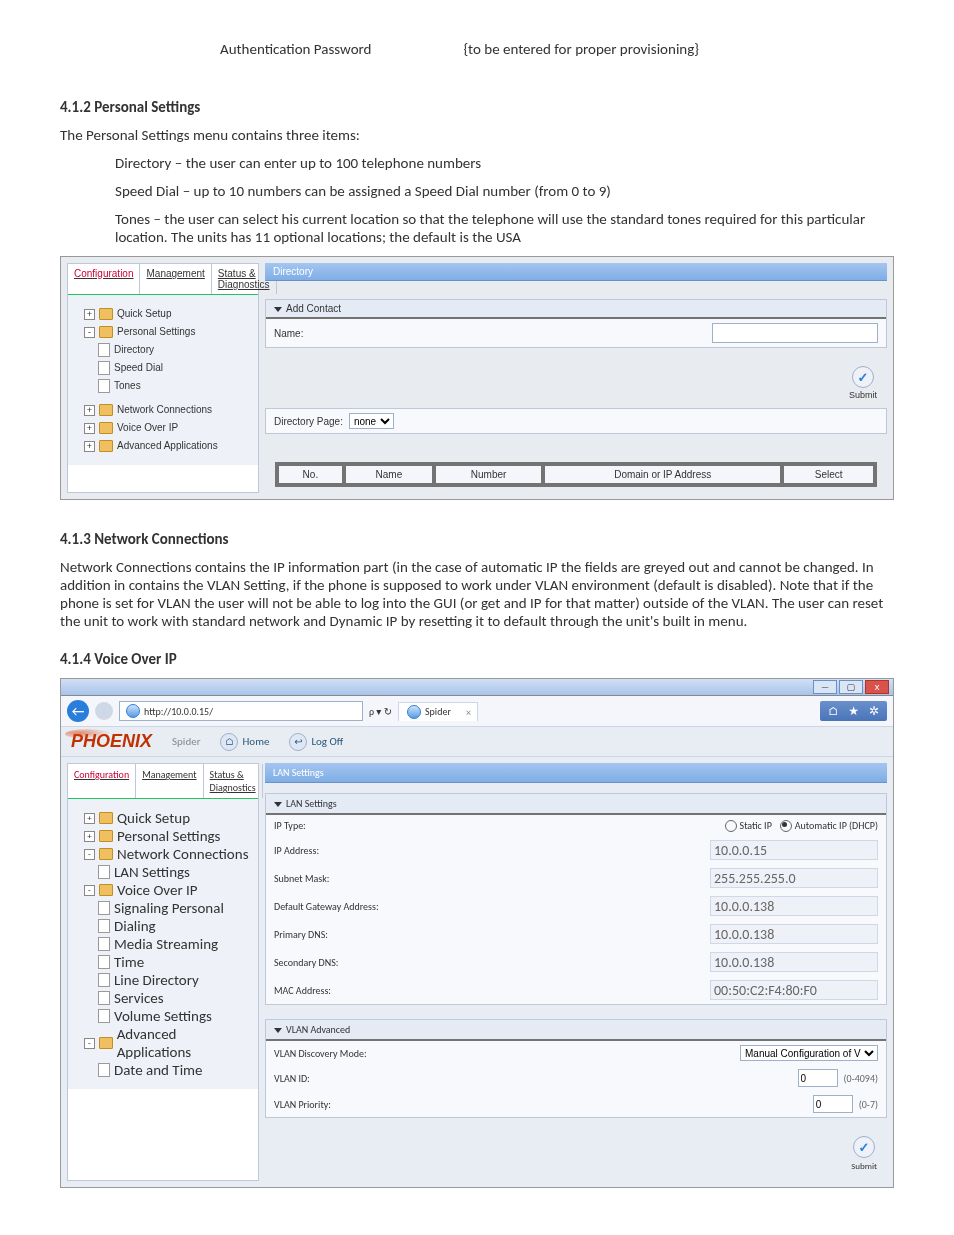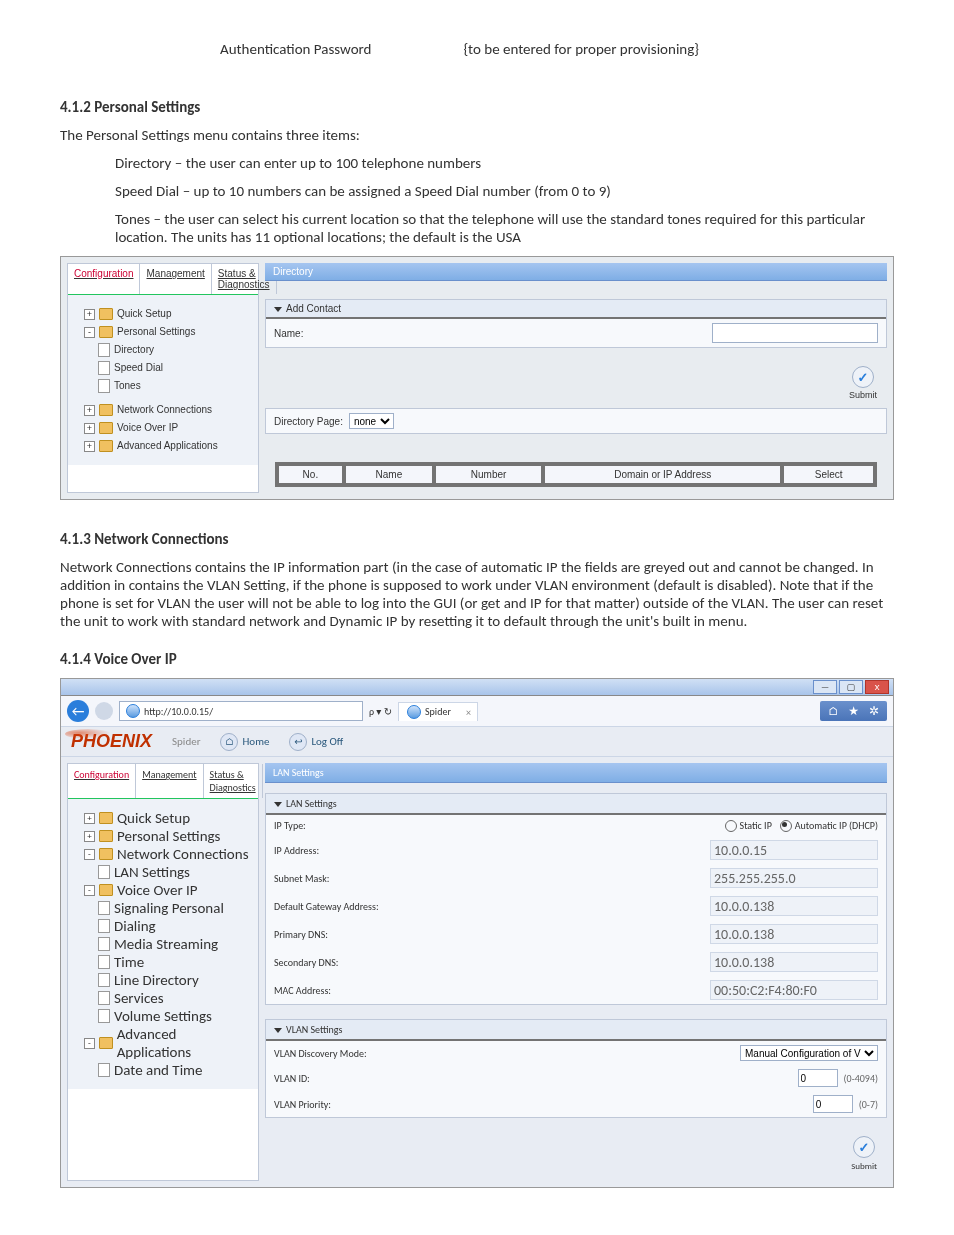--- a/index.html
+++ b/index.html
@@ -365,21 +365,21 @@
             <span style="flex:1"></span>
             <span class="txt-input">10.0.0.138</span>
           </div>
         <div class="form-row ro">
             <span class="lbl">MAC Address:</span>
             <span style="flex:1"></span>
             <span class="txt-input">00:50:C2:F4:80:F0</span>
           </div>
       </div>
       <div class="panel-block">
-        <div class="panel-head"><span class="tri"></span><span>VLAN Settings</span></div>
+        <div class="panel-head"><span class="tri"></span><span>VLAN Advanced</span></div>
         <div class="form-row">
           <span class="lbl">VLAN Discovery Mode:</span>
             <span style="flex:1"></span>
           <select class="sel" style="width:138px"><option>Manual Configuration of VLAN</option></select>
         </div>
         <div class="form-row">
           <span class="lbl">VLAN ID:</span>
             <span style="flex:1"></span>
           <input class="small-input" value="0" style="">
             <span class="hint">(0-4094)</span>

